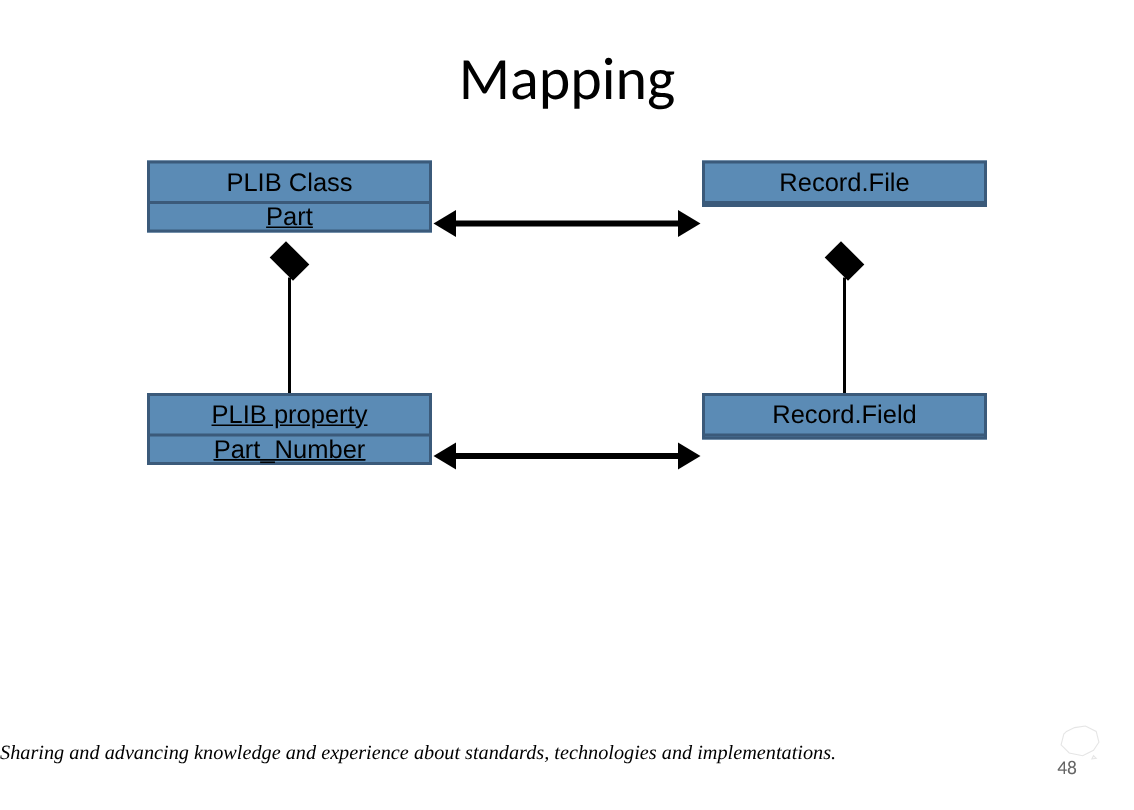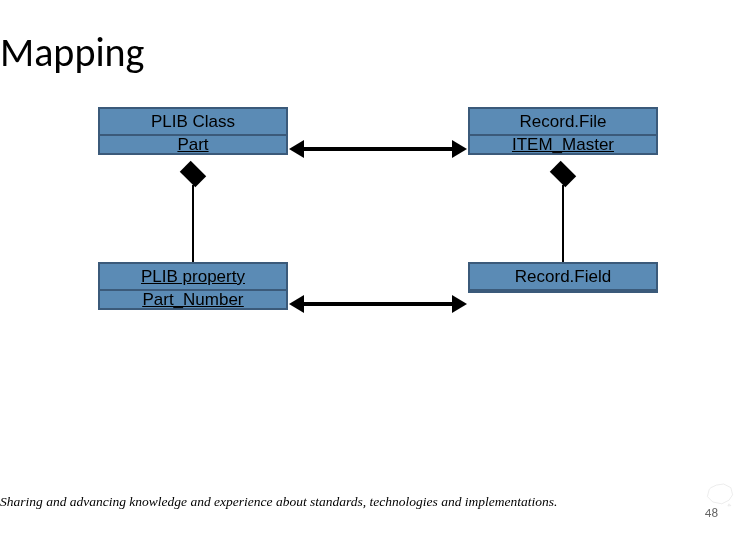--- a/index.html
+++ b/index.html
@@ -5,21 +5,21 @@
   * { box-sizing: border-box; margin: 0; padding: 0; }
   body {
     width: 756px;
     height: 540px;
     background: #fff;
     font-family: Arial, Helvetica, sans-serif;
     position: relative;
     overflow: hidden;
   }
   .title {
-    text-align: left;
+    text-align: center;
     font-size: 40px;
     font-weight: 400;
     font-family: Calibri, Arial, sans-serif;
     margin-top: 28px;
     margin-bottom: 30px;
     color: #000;
   }
   .diagram {
     position: relative;
     width: 560px;
@@ -125,21 +125,20 @@
 
 <div class="diagram">
 
   <div class="uml-box" style="left:0; top:0;">
     <div class="header">PLIB Class</div>
     <div class="body">Part</div>
   </div>
 
   <div class="uml-box" style="left:370px; top:0;">
     <div class="header">Record.File</div>
-    <div class="body">ITEM_Master</div>
   </div>
 
   <div class="uml-box" style="left:0; top:155px;text-decoration:underline;">
     <div class="header">PLIB property</div>
     <div class="body">Part_Number</div>
   </div>
 
   <div class="uml-box" style="left:370px; top:155px;">
     <div class="header">Record.Field</div>
   </div>

